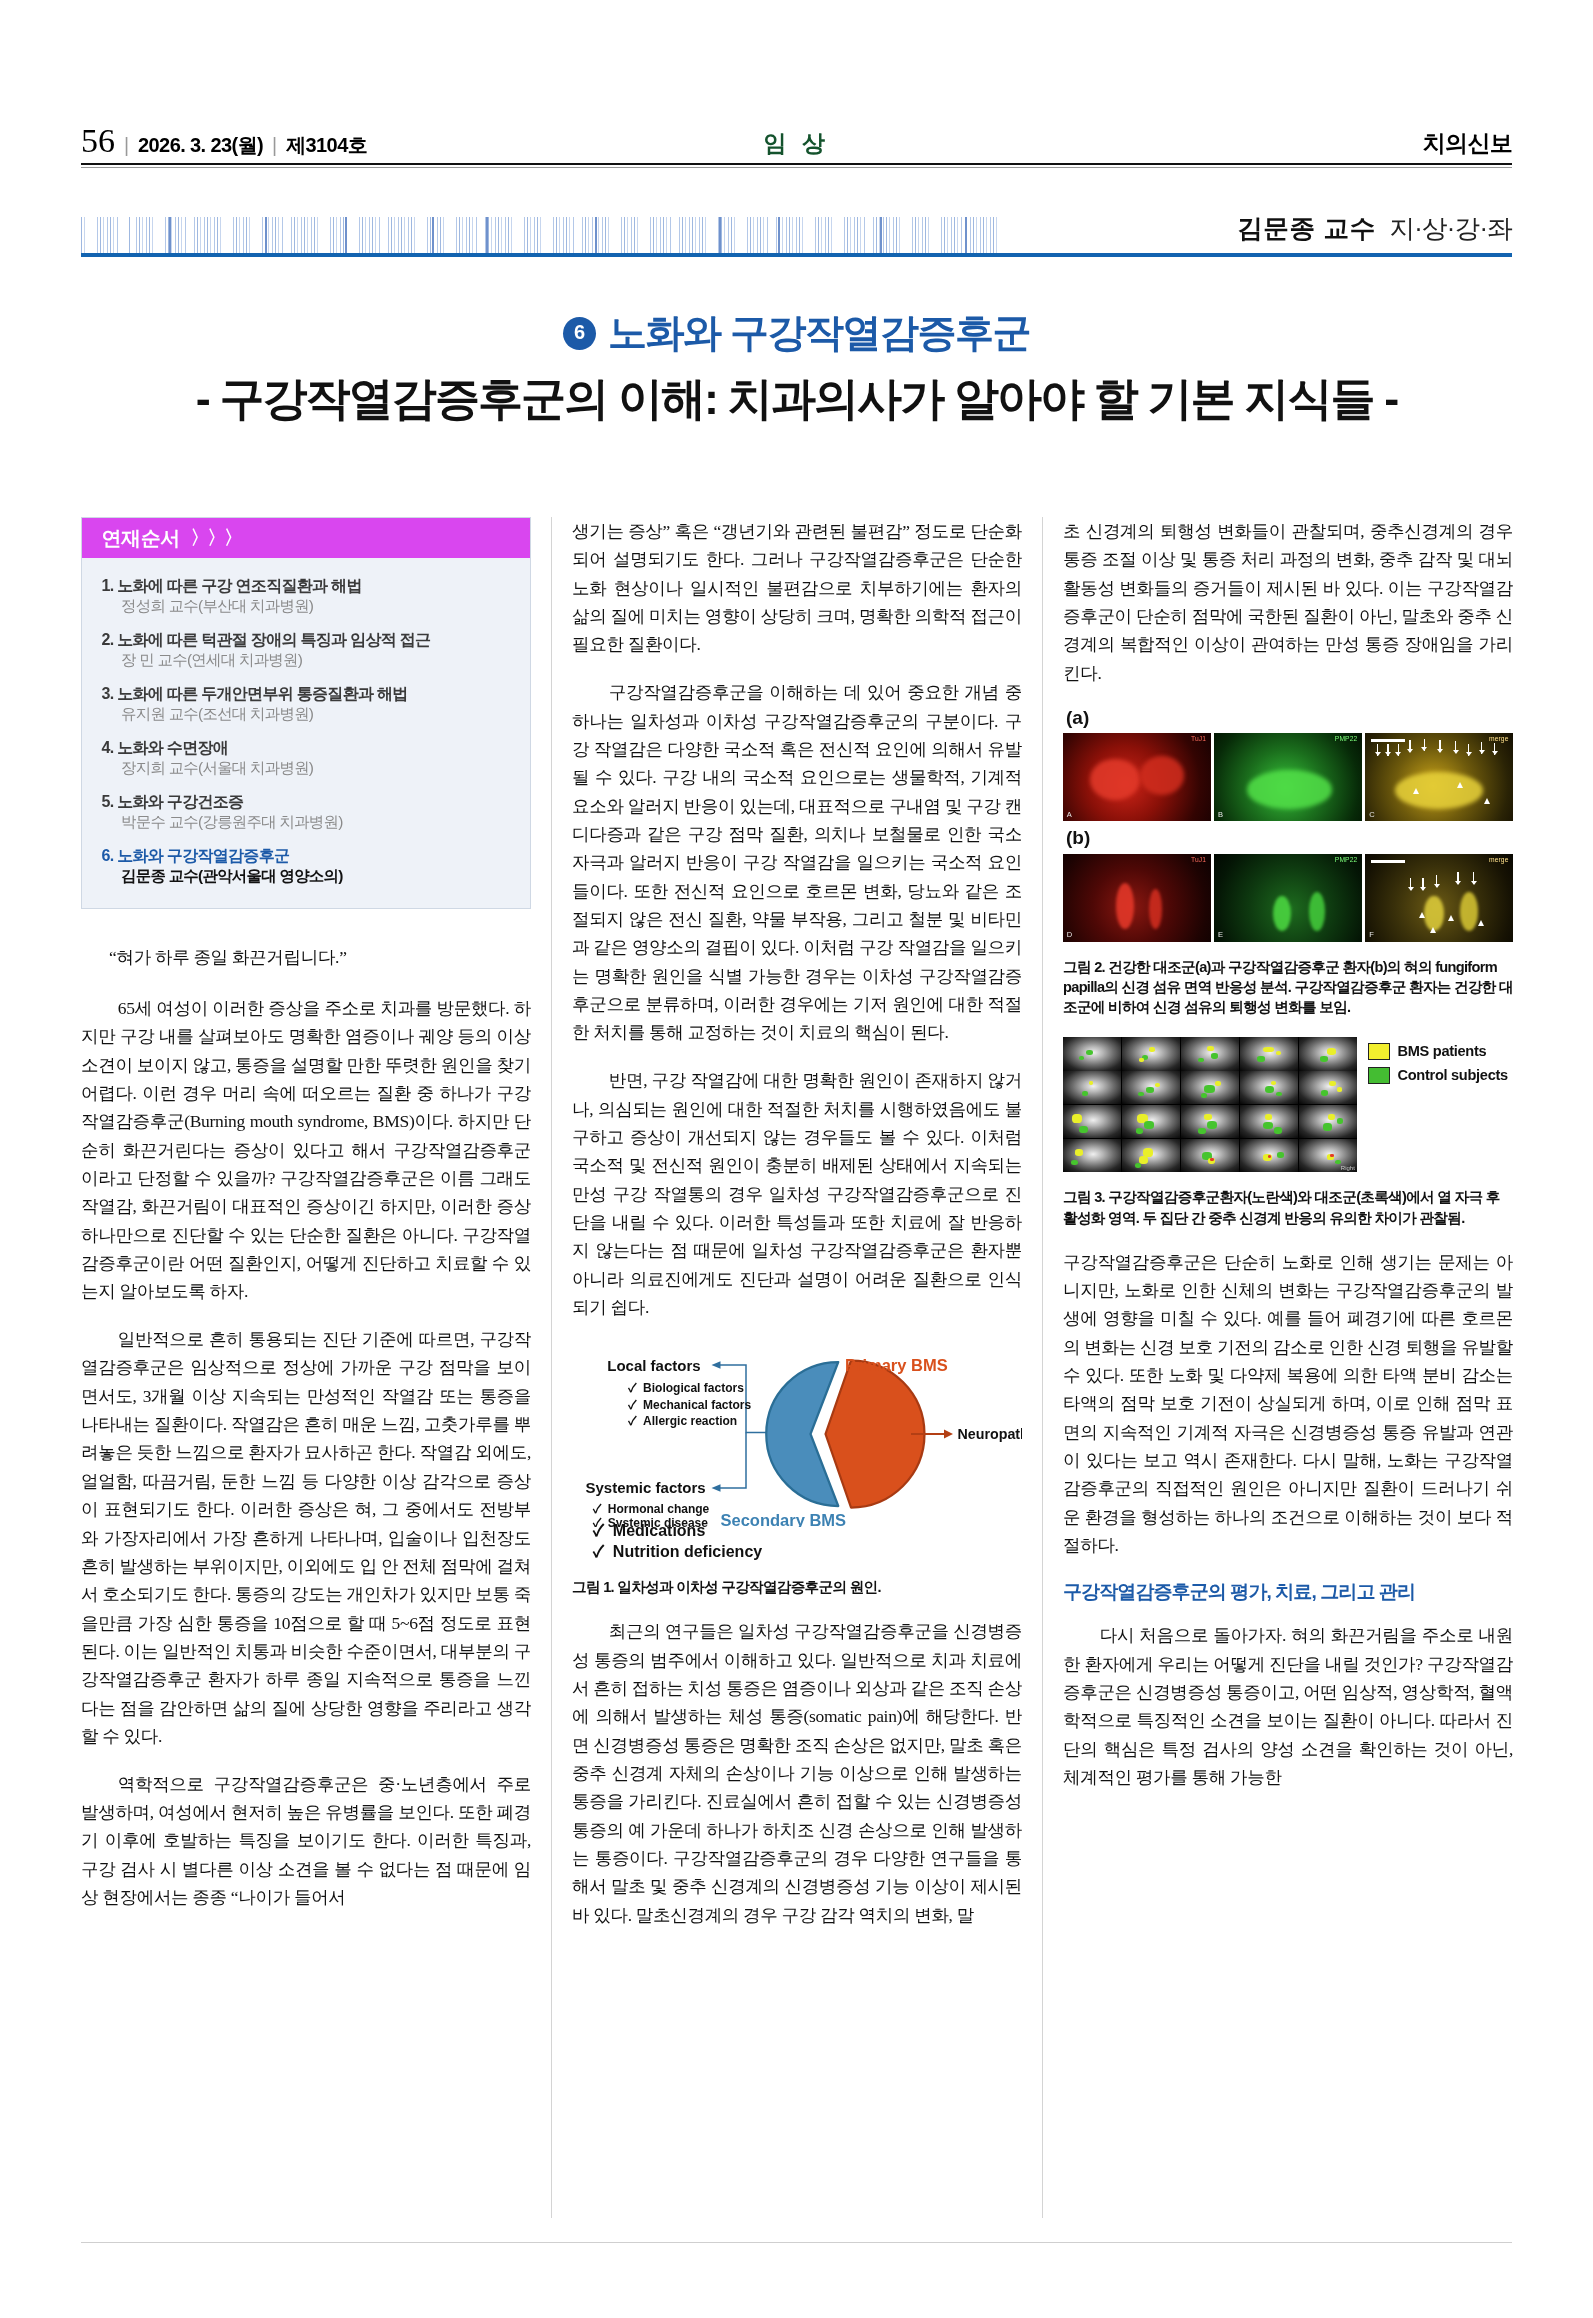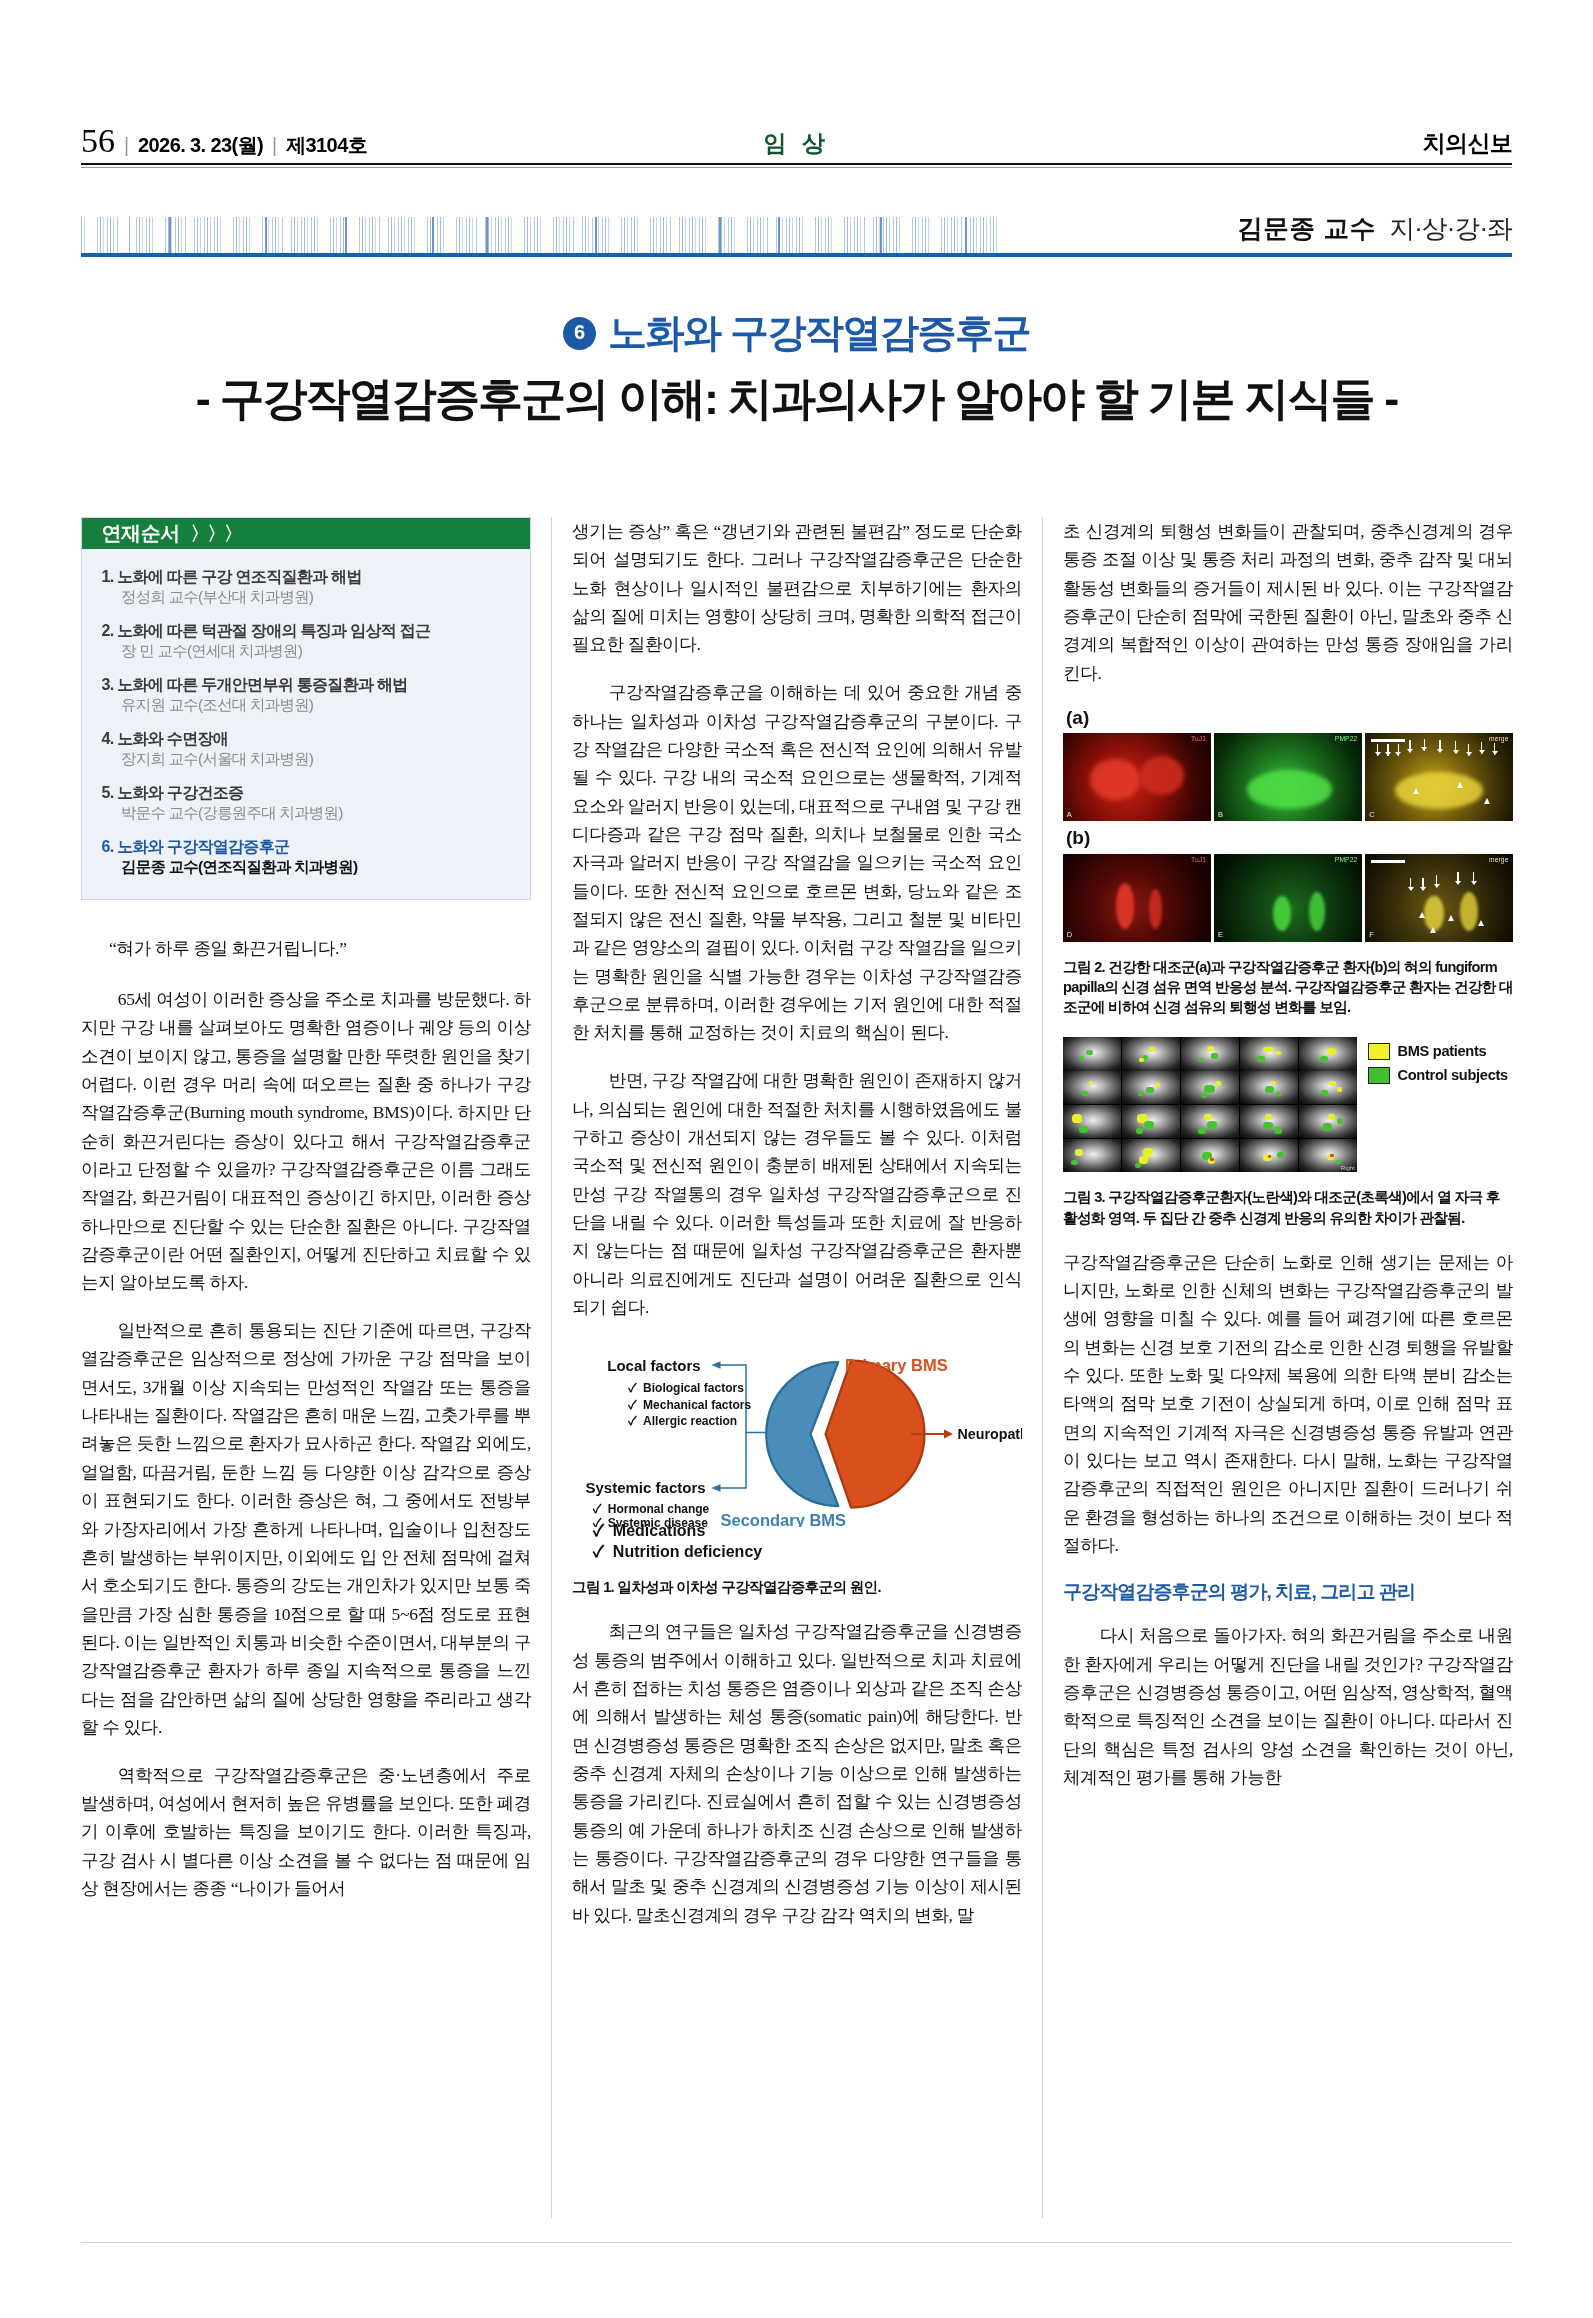--- a/index.html
+++ b/index.html
@@ -127,22 +127,22 @@
     text-indent: 1.6em; color: #111; margin-bottom: 22.5px;
   }
 
   
   .series-box {
     width: 450px; margin-bottom: 34px;
     border: 0.7px solid #cfd8e4;
     background: #eef2f8;
   }
   .series-head {
-    background: #15803d; color: #fff;
-    height: 31px; display: flex; align-items: center; gap: 10.5px;
+    background: #d946ef; color: #fff;
+    height: 40px; display: flex; align-items: center; gap: 10.5px;
     padding: 0 19.5px;
   }
   .series-head .title { font-size: 20px; font-weight: 700; letter-spacing: -0.4px; }
   .series-head .chevrons { font-size: 19px; font-weight: 800; letter-spacing: -2.2px; }
   .series-list { padding: 16.5px 19.5px 18px 19.5px; }
   .series-item { margin-bottom: 12px; }
   .series-item:last-child { margin-bottom: 3px; }
   .series-item .st {
     font-size: 16px; font-weight: 700; color: #3a3a3a; letter-spacing: -0.7px;
     line-height: 1.34;
@@ -309,21 +309,21 @@
             <div class="sa">장지희 교수(서울대 치과병원)</div>
           </div>
           <div class="series-item">
             <div class="st"><span>5.</span>
               <span>노화와 구강건조증</span></div>
             <div class="sa">박문수 교수(강릉원주대 치과병원)</div>
           </div>
           <div class="series-item current">
             <div class="st"><span>6.</span>
               <span>노화와 구강작열감증후군</span></div>
-            <div class="sa">김문종 교수(연조직질환과 치과병원)</div>
+            <div class="sa">김문종 교수(관악서울대 영양소의)</div>
           </div>
         </div>
       </div>
 
       <p class="quote">“혀가 하루 종일 화끈거립니다.”</p>
       <p class="body indent">65세 여성이 이러한 증상을 주소로 치과를 방문했다. 하지만 구강 내를 살펴보아도 명확한 염증이나 궤양 등의 이상 소견이 보이지 않고, 통증을 설명할 만한 뚜렷한 원인을 찾기 어렵다. 이런 경우 머리 속에 떠오르는 질환 중 하나가 구강작열감증후군(Burning mouth syndrome, BMS)이다. 하지만 단순히 화끈거린다는 증상이 있다고 해서 구강작열감증후군이라고 단정할 수 있을까? 구강작열감증후군은 이름 그래도 작열감, 화끈거림이 대표적인 증상이긴 하지만, 이러한 증상 하나만으로 진단할 수 있는 단순한 질환은 아니다. 구강작열감증후군이란 어떤 질환인지, 어떻게 진단하고 치료할 수 있는지 알아보도록 하자.</p>
       <p class="body indent">일반적으로 흔히 통용되는 진단 기준에 따르면, 구강작열감증후군은 임상적으로 정상에 가까운 구강 점막을 보이면서도, 3개월 이상 지속되는 만성적인 작열감 또는 통증을 나타내는 질환이다. 작열감은 흔히 매운 느낌, 고춧가루를 뿌려놓은 듯한 느낌으로 환자가 묘사하곤 한다. 작열감 외에도, 얼얼함, 따끔거림, 둔한 느낌 등 다양한 이상 감각으로 증상이 표현되기도 한다. 이러한 증상은 혀, 그 중에서도 전방부와 가장자리에서 가장 흔하게 나타나며, 입술이나 입천장도 흔히 발생하는 부위이지만, 이외에도 입 안 전체 점막에 걸쳐서 호소되기도 한다. 통증의 강도는 개인차가 있지만 보통 죽을만큼 가장 심한 통증을 10점으로 할 때 5~6점 정도로 표현된다. 이는 일반적인 치통과 비슷한 수준이면서, 대부분의 구강작열감증후군 환자가 하루 종일 지속적으로 통증을 느낀다는 점을 감안하면 삶의 질에 상당한 영향을 주리라고 생각할 수 있다.</p>
       <p class="body indent">역학적으로 구강작열감증후군은 중·노년층에서 주로 발생하며, 여성에서 현저히 높은 유병률을 보인다. 또한 폐경기 이후에 호발하는 특징을 보이기도 한다. 이러한 특징과, 구강 검사 시 별다른 이상 소견을 볼 수 없다는 점 때문에 임상 현장에서는 종종 “나이가 들어서</p>
     </div>
 

